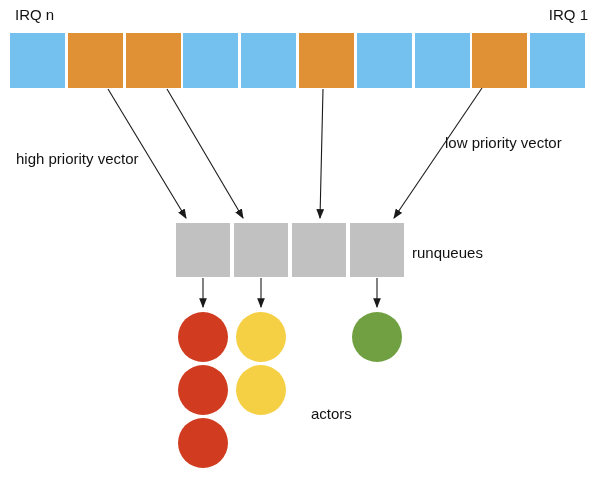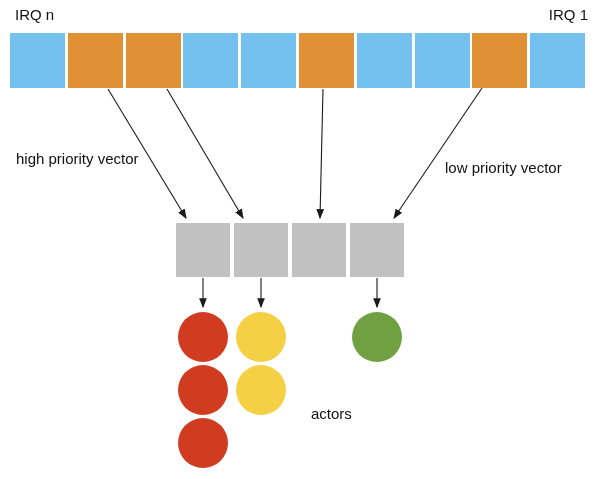--- a/index.html
+++ b/index.html
@@ -18,21 +18,21 @@
   .label {
     position: absolute;
     font-size: 15px;
     line-height: 17px;
     color: #111111;
     white-space: nowrap;
   }
   .label-irq-n   { left: 15px;  top: 6px; }
   .label-irq-0   { right: 12px; top: 6px; }
   .label-high    { left: 16px;  top: 150px; text-align: right; }
-  .label-low     { left: 445px; top: 159px; }
+  .label-low     { left: 445px; top: 134px; }
   .label-runq    { left: 412px; top: 244px; }
   .label-actors  { left: 311px; top: 405px; }
 
   .irq-cell {
     position: absolute;
     top: 33px;
     width: 55px;
     height: 55px;
   }
   .runqueue-cell {
@@ -56,20 +56,21 @@
 </style>
 </head>
 <body>
 
 <div class="stage">
 
   <span class="label label-irq-n">IRQ n</span>
   <span class="label label-irq-0">IRQ 1</span>
   <span class="label label-high">high priority vector</span>
   <span class="label label-low">low priority vector</span>
+  <span class="label label-runq">runqueues</span>
   <span class="label label-actors">actors</span>
 
   <div id="irq-row">
       <div class="irq-cell" style="left: 10px; background: rgb(116, 192, 239);"></div>
       <div class="irq-cell" style="left: 67.8px; background: rgb(225, 145, 53);"></div>
       <div class="irq-cell" style="left: 125.6px; background: rgb(225, 145, 53);"></div>
       <div class="irq-cell" style="left: 183.4px; background: rgb(116, 192, 239);"></div>
       <div class="irq-cell" style="left: 241.2px; background: rgb(116, 192, 239);"></div>
       <div class="irq-cell" style="left: 299px; background: rgb(225, 145, 53);"></div>
       <div class="irq-cell" style="left: 356.8px; background: rgb(116, 192, 239);"></div>

